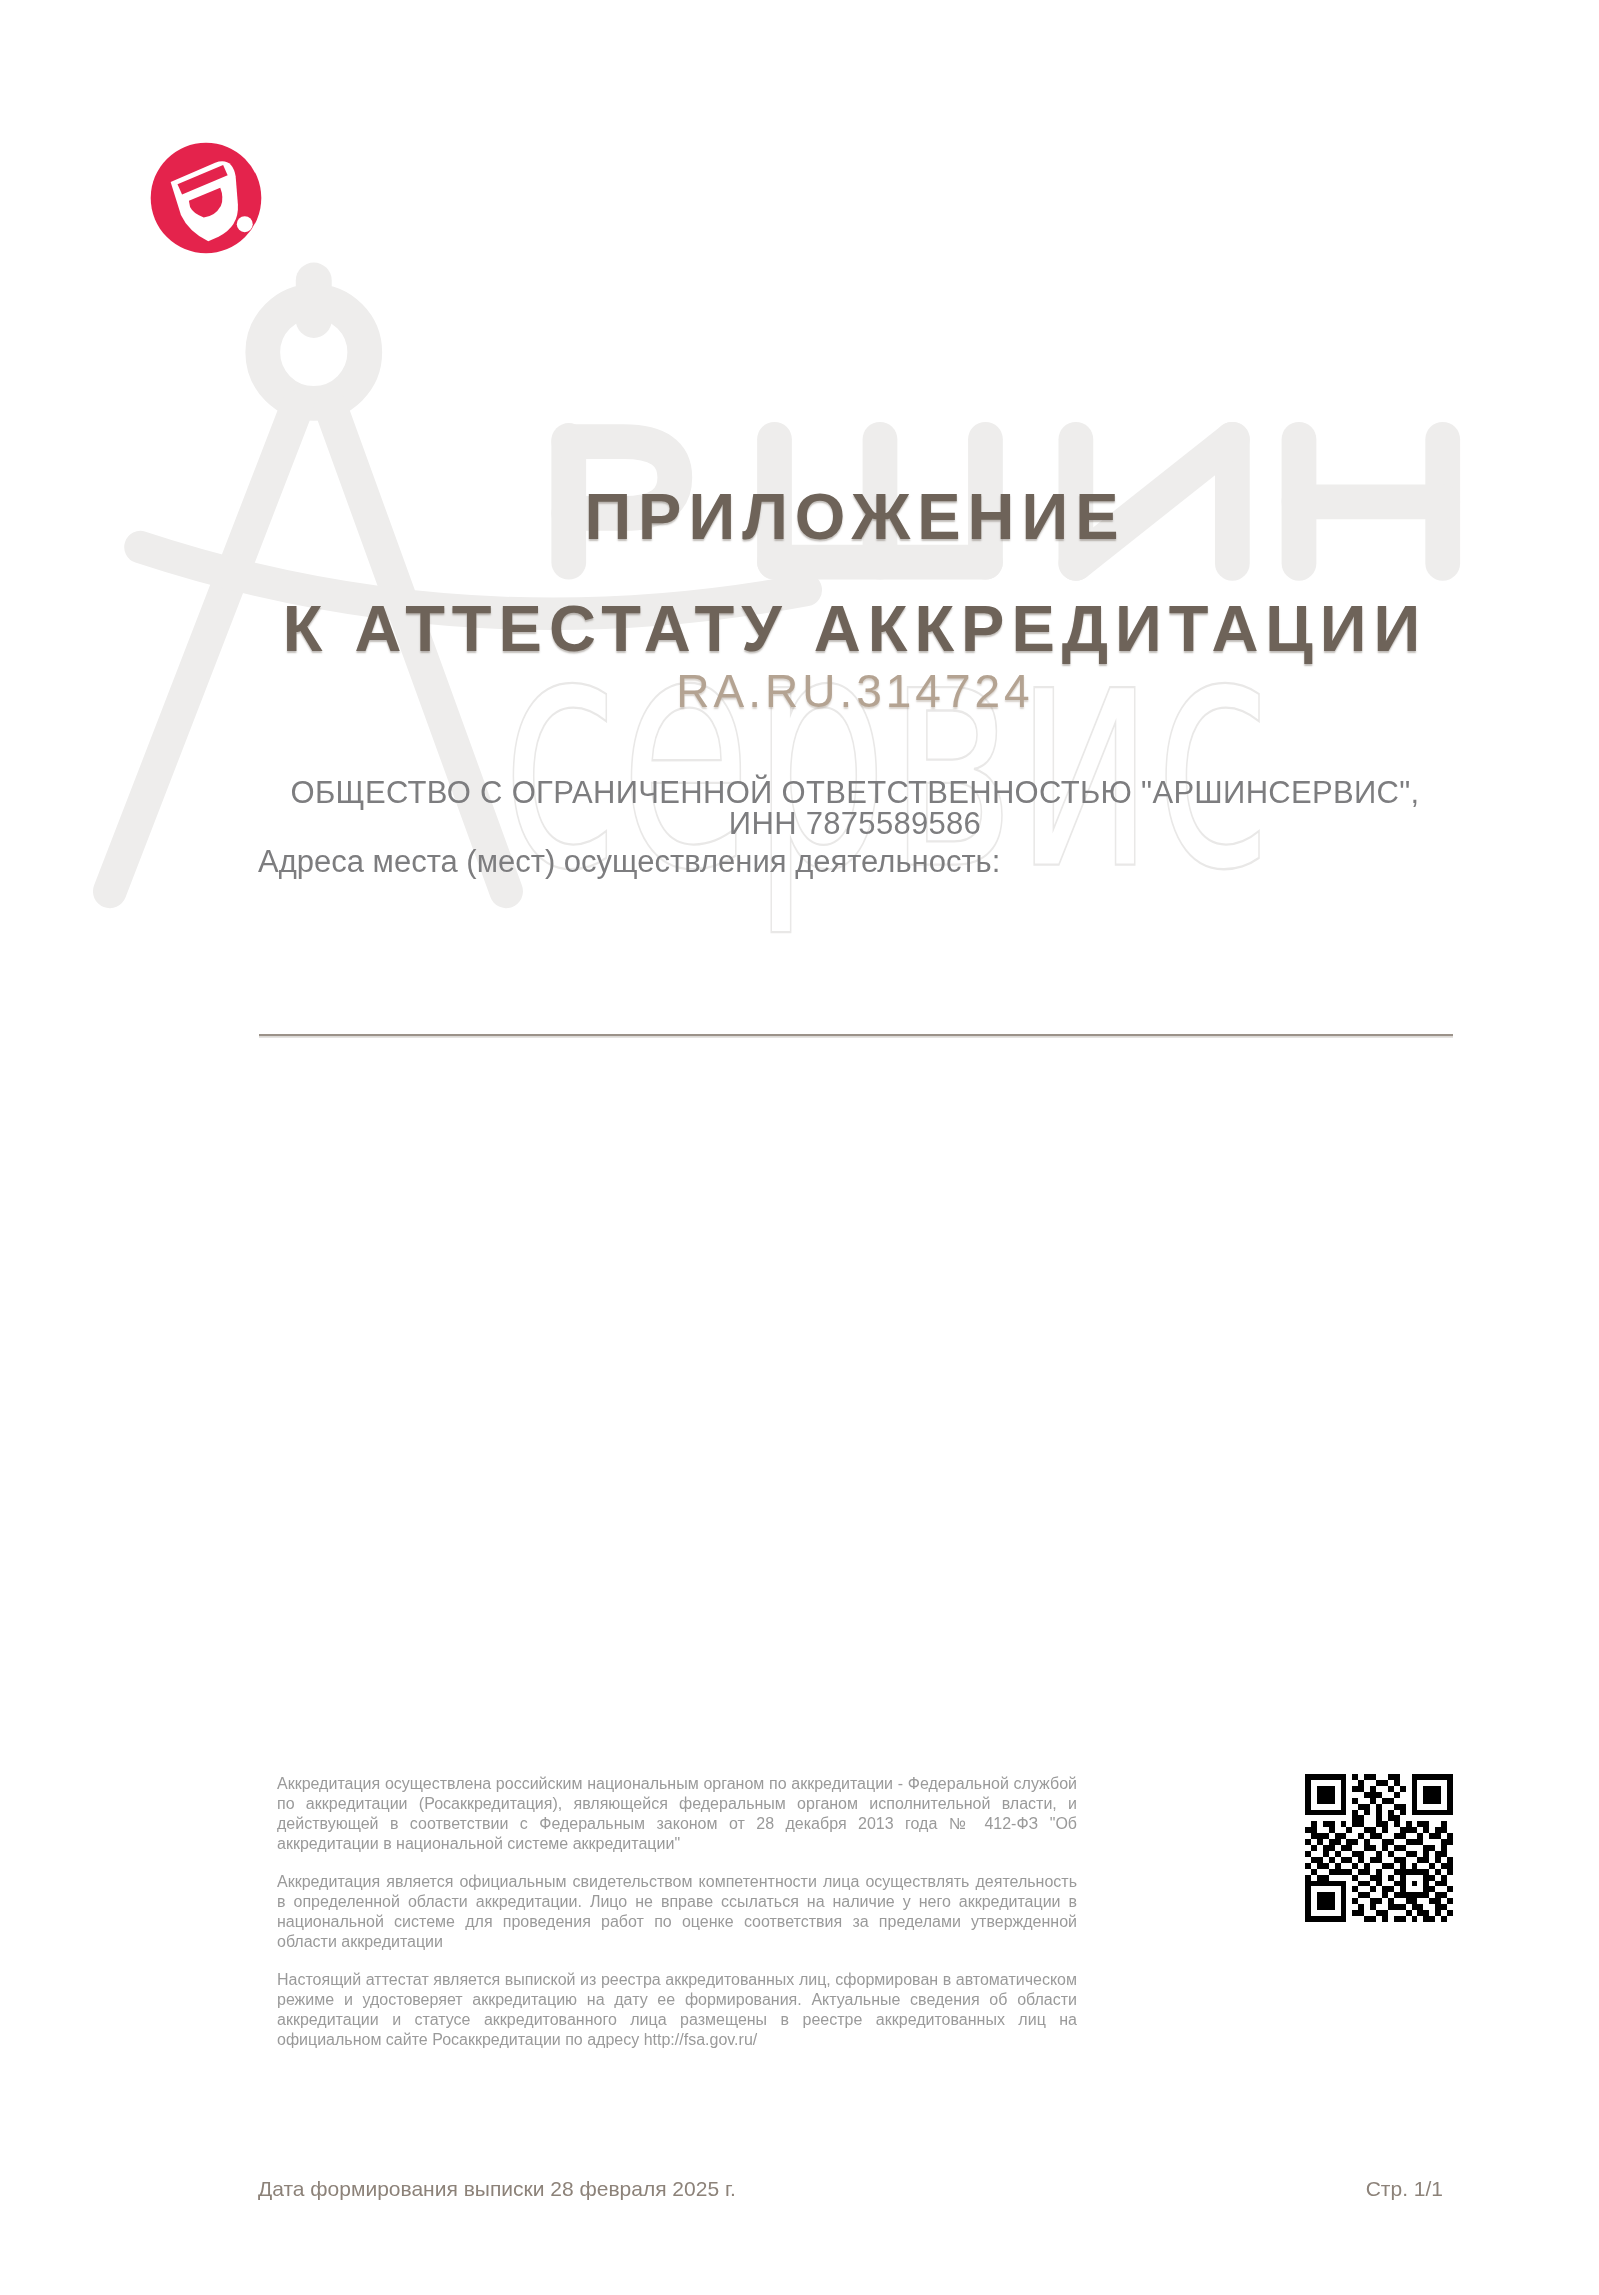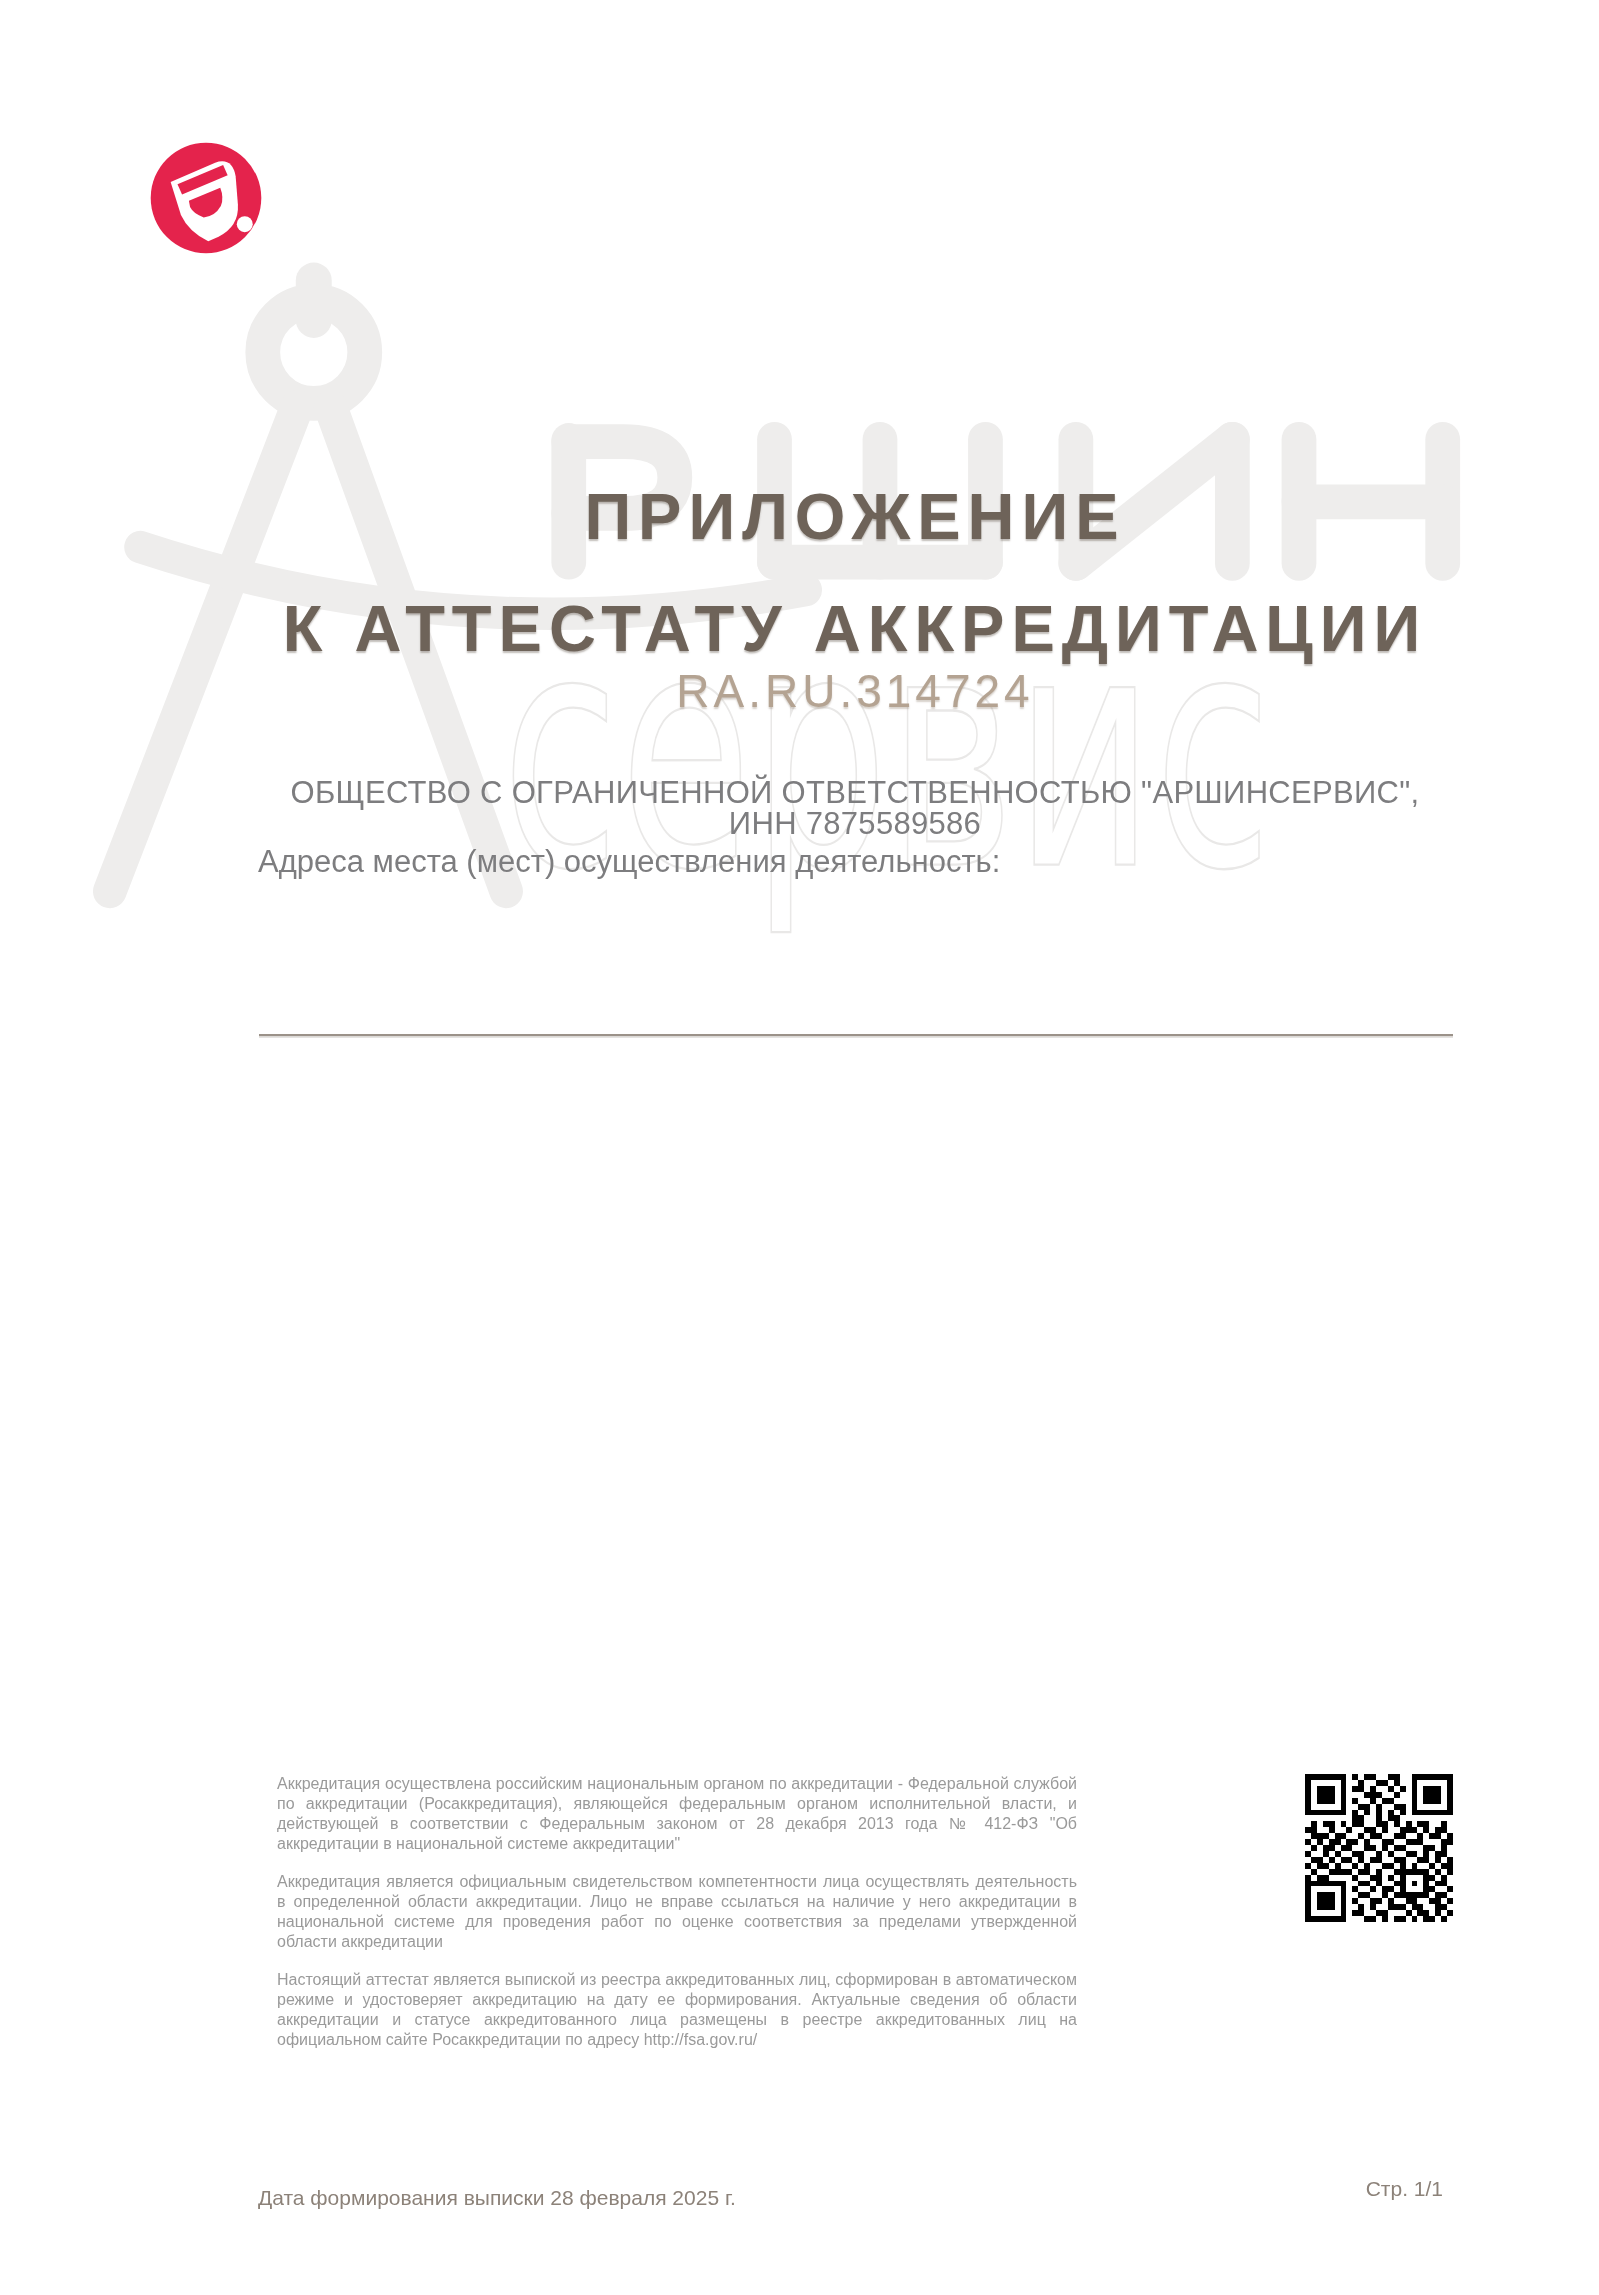--- a/index.html
+++ b/index.html
@@ -56,21 +56,21 @@
   .qr{
     position:absolute;left:1305px;top:1774px;width:148px;height:148px;z-index:3;
     display:grid;grid-template-columns:repeat(25,1fr);grid-template-rows:repeat(25,1fr);
     background:#ffffff;
   }
   .qr i{display:block;}
   .qr i.on{background:#000000;}
   
   .footer-date{
     position:absolute;left:258px;top:2178px;z-index:3;
-    color:#8c8279;font-size:21px;line-height:1;margin-top:9px;
+    color:#8c8279;font-size:21px;line-height:1;
   }
   .footer-page{
     position:absolute;right:157px;top:2178px;z-index:3;
     color:#8c8279;font-size:21px;line-height:1;
   }
   .abs{position:absolute;}
 </style>
 </head>
 <body>
 

